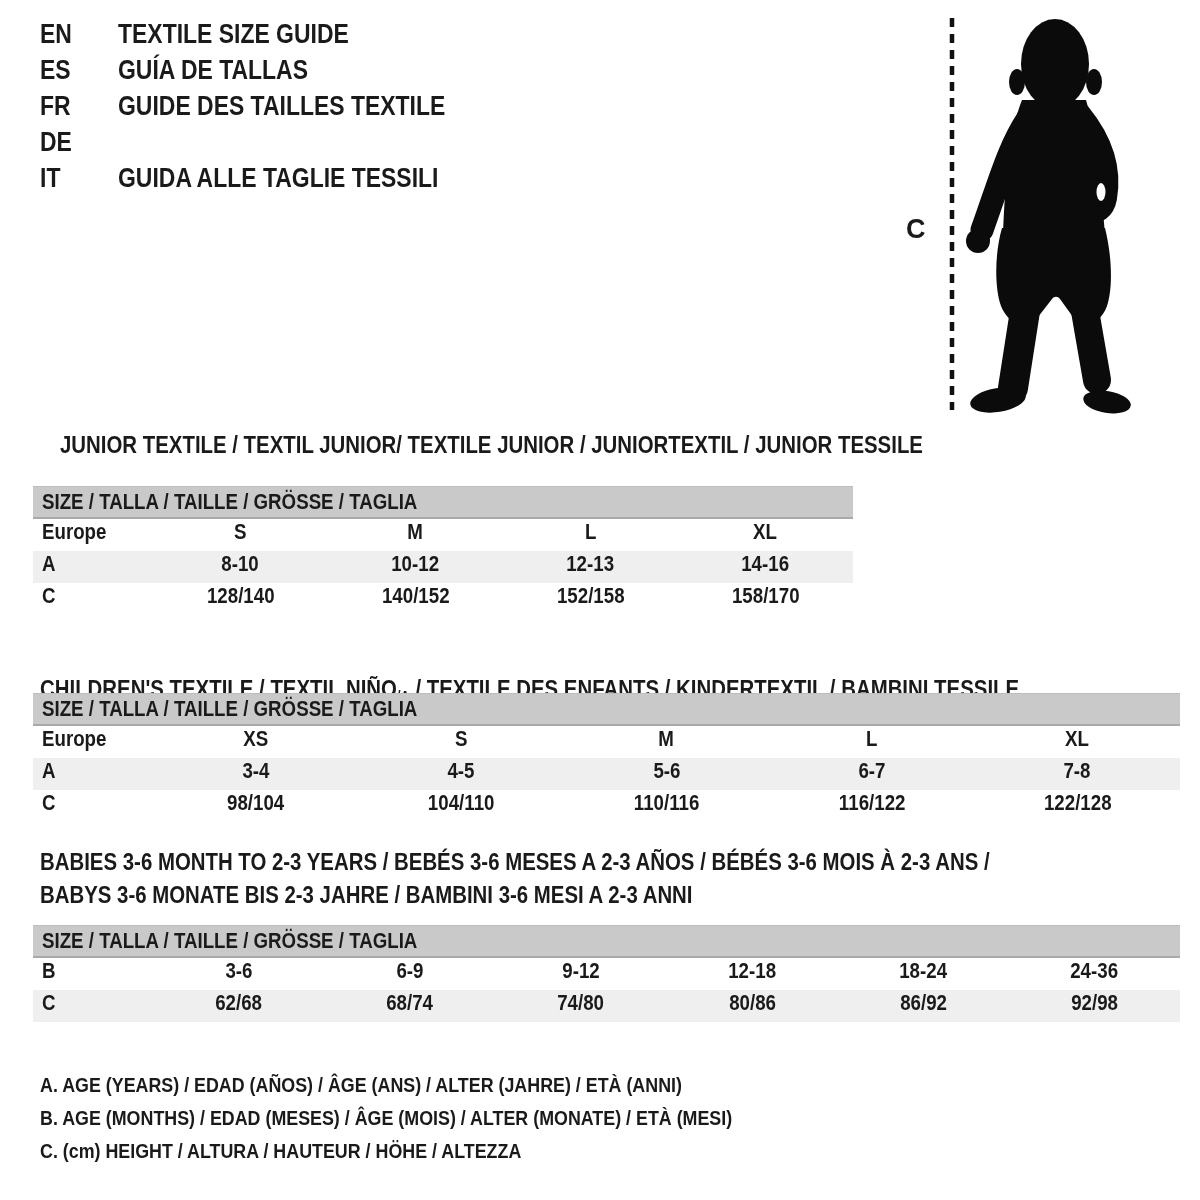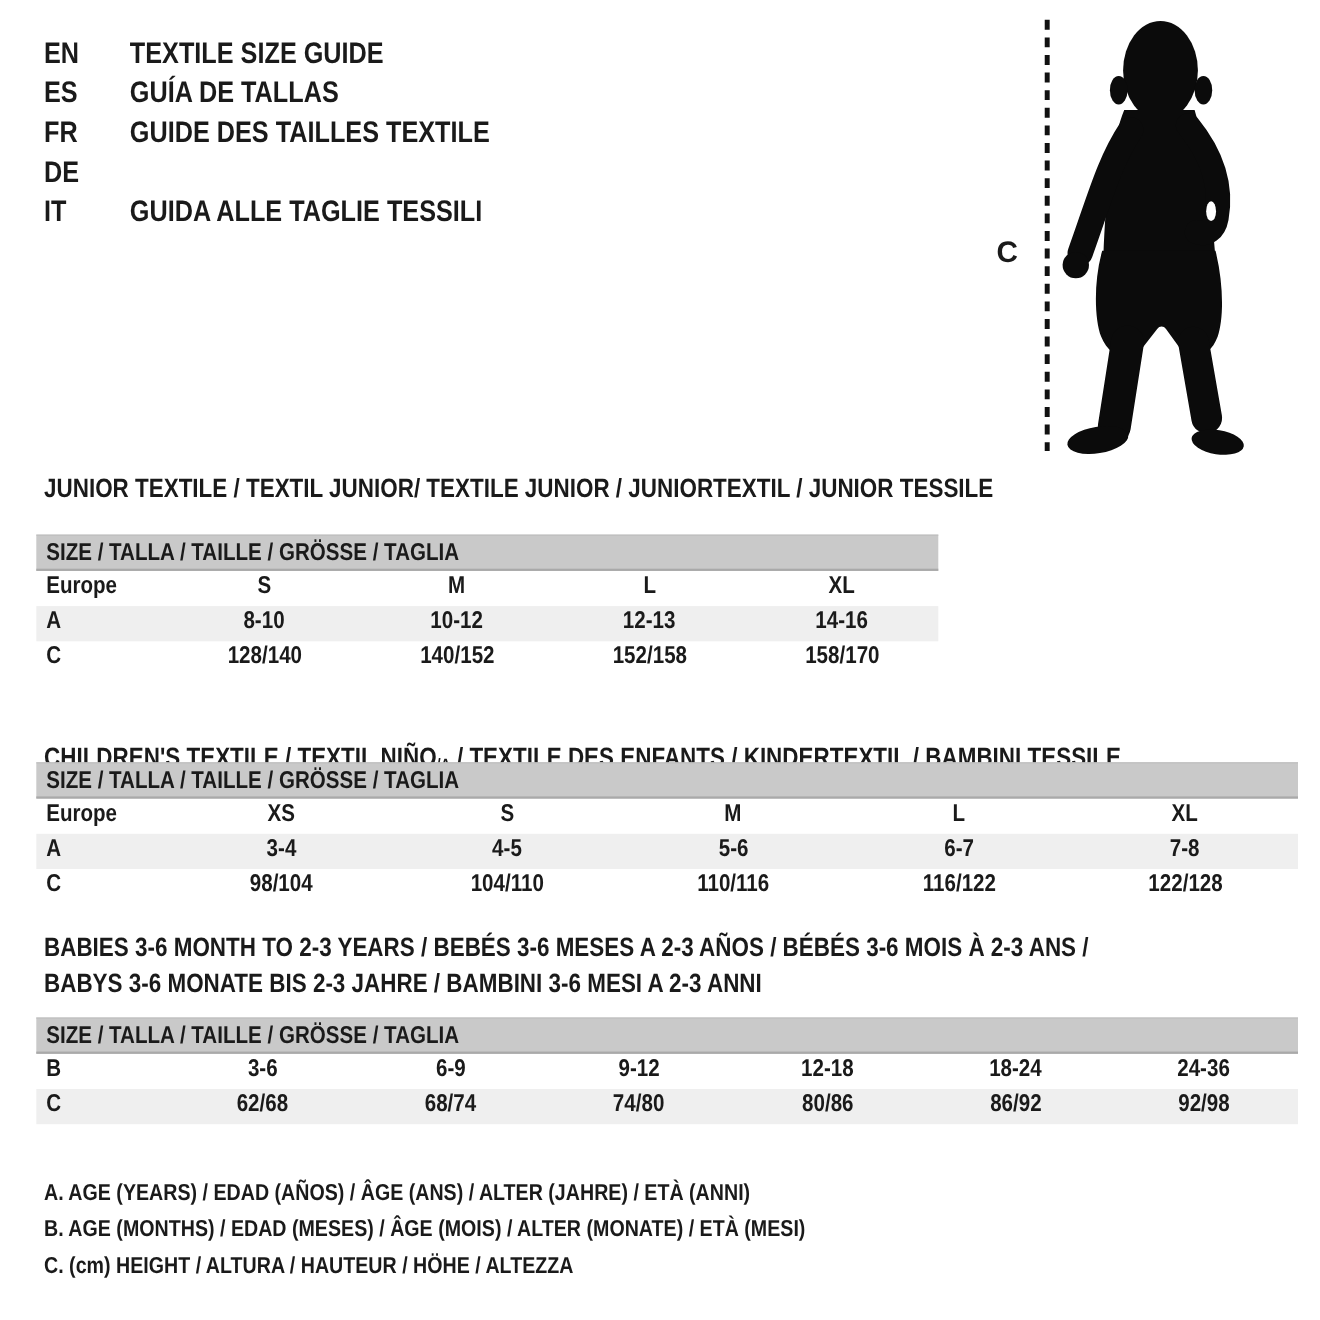--- a/index.html
+++ b/index.html
@@ -6,21 +6,21 @@
   .page {
     position:relative; width:1200px; height:1200px; background:#ffffff;
     font-family:"Liberation Sans", sans-serif; font-weight:bold; color:#1a1a1a;
     overflow:hidden;
   }
   
   .tx { display:inline-block; transform:scaleX(0.85); transform-origin:0 50%; white-space:nowrap; }
   .txc { display:inline-block; transform:scaleX(0.85); transform-origin:50% 50%; white-space:nowrap; }
 
   
-  .langs { position:absolute; left:40px; top:30px; }
+  .langs { position:absolute; left:40px; top:16px; }
   .lang-row { display:flex; height:36px; align-items:center; font-size:27px; }
   .lang-row .code { width:78px; flex:0 0 78px; }
 
   
   .figure { position:absolute; left:900px; top:8px; width:280px; height:425px; }
   .figure svg { display:block; }
   .c-label { position:absolute; left:6px; top:206px; font-size:27px; }
 
   
   .sec-title { position:absolute; left:40px; font-size:24px; line-height:30px; margin:0; }
@@ -92,21 +92,21 @@
       <path d="M125,303 L113,380" fill="none" stroke="#0b0b0b" stroke-width="30" stroke-linecap="round"></path>
       <path d="M185,303 L197,372" fill="none" stroke="#0b0b0b" stroke-width="28" stroke-linecap="round"></path>
 
       <ellipse cx="98" cy="392" rx="28" ry="12" transform="rotate(-9 98 392)" fill="#0b0b0b"></ellipse>
       <ellipse cx="207" cy="394" rx="24" ry="11" transform="rotate(9 207 394)" fill="#0b0b0b"></ellipse>
 
       <line x1="52" y1="10" x2="52" y2="402" stroke="#111111" stroke-width="4.5" stroke-dasharray="9 7"></line>
     </svg>
   </div>
 
-  <h2 class="sec-title" style="top:430px;"><span class="tx">JUNIOR TEXTILE / TEXTIL JUNIOR/ TEXTILE JUNIOR / JUNIORTEXTIL / JUNIOR TESSILE</span></h2>
+  <h2 class="sec-title" style="top:430px;margin-left:20px;"><span class="tx">JUNIOR TEXTILE / TEXTIL JUNIOR/ TEXTILE JUNIOR / JUNIORTEXTIL / JUNIOR TESSILE</span></h2>
   <div class="size-table" style="top:486px; width:820px;">
     <div class="band">
         <span class="tx">SIZE / TALLA / TAILLE / GRÖSSE / TAGLIA</span>
       </div>
     <div class="trow">
       <span class="rl"><span class="tx">Europe</span></span>
       <span class="cell">
           <span class="txc">S</span>
         </span>
       <span class="cell">

